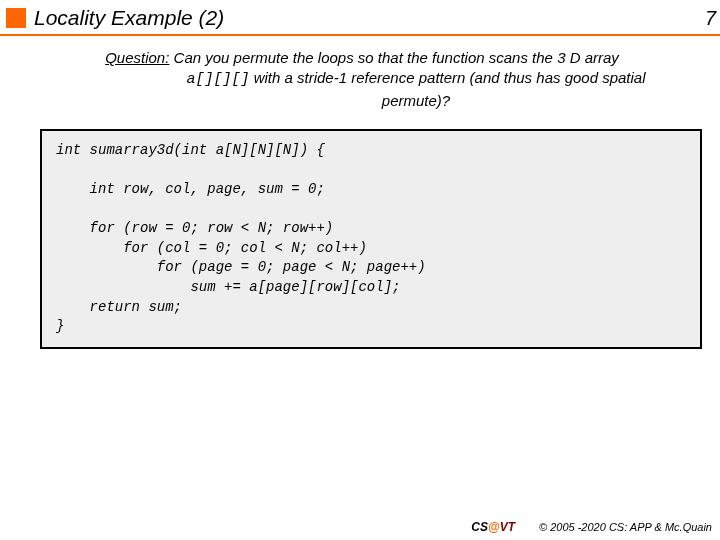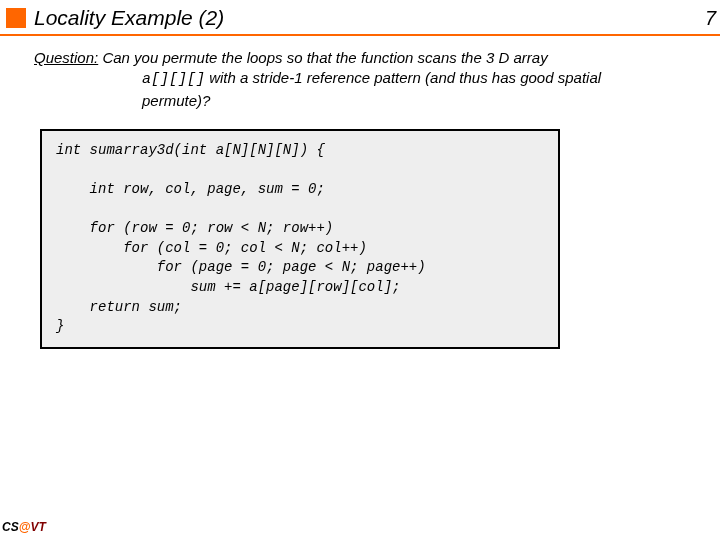--- a/index.html
+++ b/index.html
@@ -46,50 +46,51 @@
     margin: 0 0 0 0;
   }
   .content {
     padding: 12px 30px 0 34px;
   }
   .question-block {
     font-size: 15px;
     line-height: 1.35;
     color: #000;
     margin-bottom: 18px;
+    text-align: center;
   }
   .question-label {
     text-decoration: underline;
   }
   .q-indent {
     margin-left: 108px;
   }
   .mono {
     font-family: "Courier New", Courier, monospace;
   }
   .code-box {
     border: 2px solid #000;
     background: #eeeeee;
     padding: 10px 28px 10px 14px;
     font-family: "Courier New", Courier, monospace;
     font-size: 14px;
     line-height: 1.4;
     white-space: pre;
     color: #000;
-    width: 520px;
+    width: 662px;
     margin-left: 6px;
   }
   .footer {
     position: absolute;
     bottom: 6px;
     left: 0;
     right: 0;
     display: flex;
     align-items: baseline;
-    justify-content: space-between;
+    justify-content: flex-end;
     padding: 0 8px 0 2px;
     gap: 24px;
   }
   .footer-left {
     font-size: 12px;
     font-weight: bold;
   }
   .footer-left .cs { color: #000; }
   .footer-left .at { color: #ff6600; }
   .footer-left .vt { color: #800000; }
@@ -130,13 +131,14 @@
     for (row = 0; row &lt; N; row++)
         for (col = 0; col &lt; N; col++)
             for (page = 0; page &lt; N; page++)
                 sum += a[page][row][col];
     return sum;
 }</div>
 </div>
 
 <div class="footer">
   <div class="footer-left"><span class="cs">CS</span><span class="at">@</span><span class="vt">VT</span></div>
+  <div class="footer-right">© 2005 -2020 CS: APP &amp; Mc.Quain</div>
 </div>
 
 </body></html>

